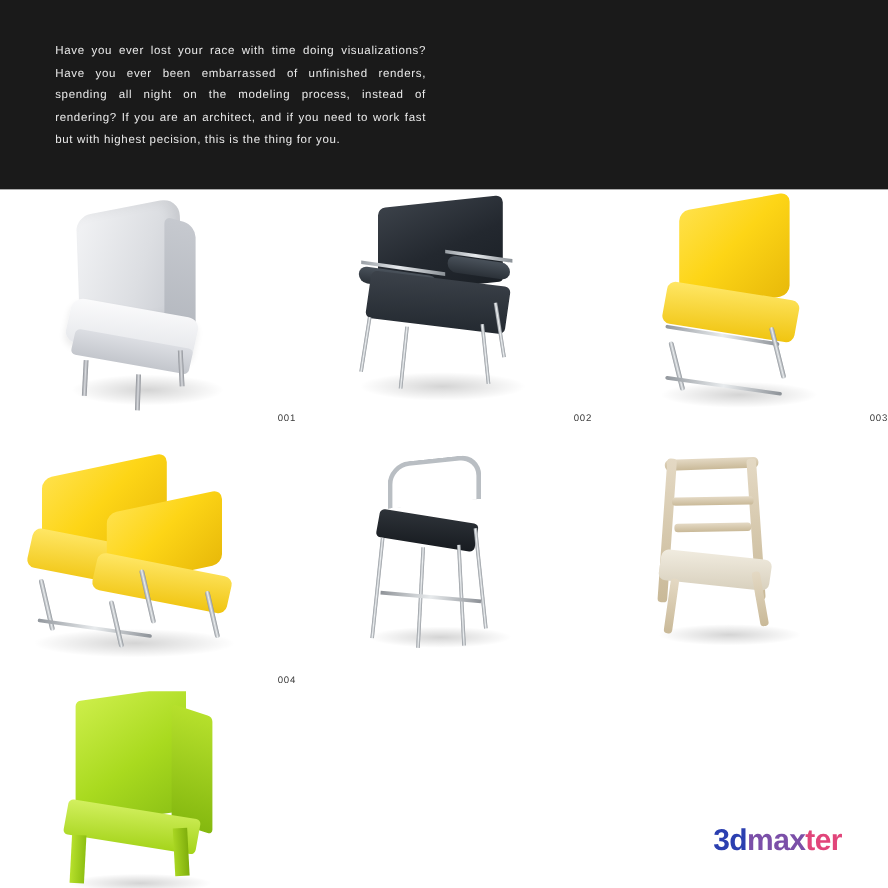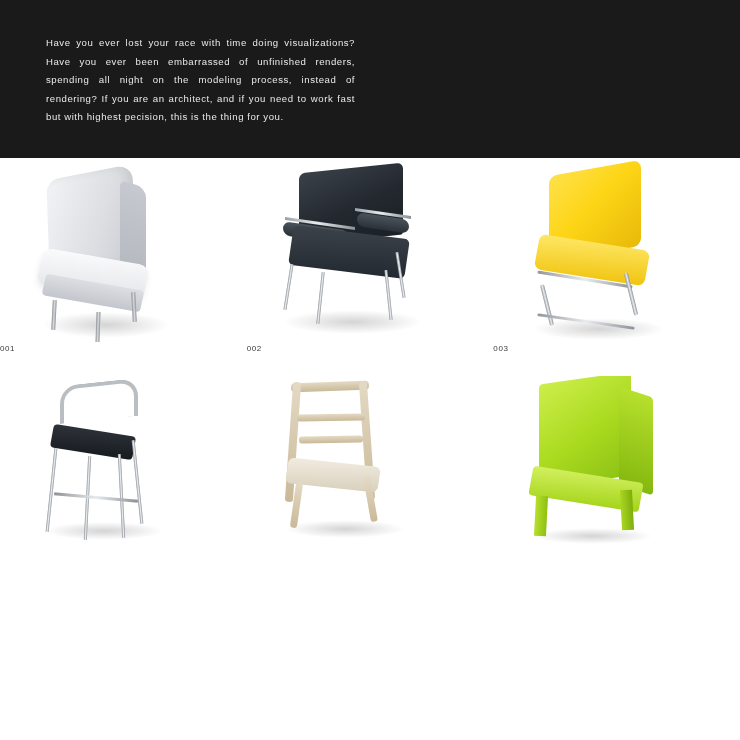--- a/index.html
+++ b/index.html
@@ -39,21 +39,21 @@
     height:582px;
     background:#ffffff;
     display:grid;
     grid-template-columns:repeat(3,1fr);
     grid-template-rows:218px 200px 164px;
   }
   .cell{
     position:relative;
     display:flex;
     flex-direction:column;
-    align-items:flex-start;
+    align-items:flex-end;
     justify-content:flex-start;
     overflow:hidden;
   }
   .thumb{
     position:relative;
     width:230px;
     height:182px;
     margin-top:2px;
   }
   .cell .caption{
@@ -361,20 +361,35 @@
         <div class="yback b1"></div>
         <div class="yseat s1"></div>
         <div class="chromebar r1"></div>
         <div class="chromebar r2"></div>
         <div class="chromebar r3"></div>
         <div class="chromebar r4"></div>
       </div>
       <div class="caption">003</div>
     </div>
 
+    <div class="cell">
+      <div class="thumb c004">
+        <div class="shadow" style="left:10px;top:146px;width:170px;height:24px;"></div>
+        <div class="yback b1"></div>
+        <div class="yseat s1"></div>
+        <div class="yback b2"></div>
+        <div class="yseat s2"></div>
+        <div class="chromebar r1"></div>
+        <div class="chromebar r2"></div>
+        <div class="chromebar r3"></div>
+        <div class="chromebar r4"></div>
+        <div class="chromebar r5"></div>
+      </div>
+      <div class="caption">004</div>
+    </div>
 
 
 
     <div class="cell row3">
       <div class="thumb c007">
         <div class="shadow" style="left:44px;top:144px;width:120px;height:18px;"></div>
         <div class="hoop"></div>
         <div class="seat"></div>
         <div class="leg f1"></div>
         <div class="leg f2"></div>
@@ -407,14 +422,19 @@
         <div class="side"></div>
         <div class="seat"></div>
         <div class="legL"></div>
         <div class="legR"></div>
       </div>
       <div class="caption"></div>
     </div>
 
   </div>
 
+  <div class="watermark">
+    <span class="wm-3d">3d</span>
+      <span class="wm-max">max</span>
+      <span class="wm-ter">ter</span>
+  </div>
 
 </div>
 
 </body></html>

